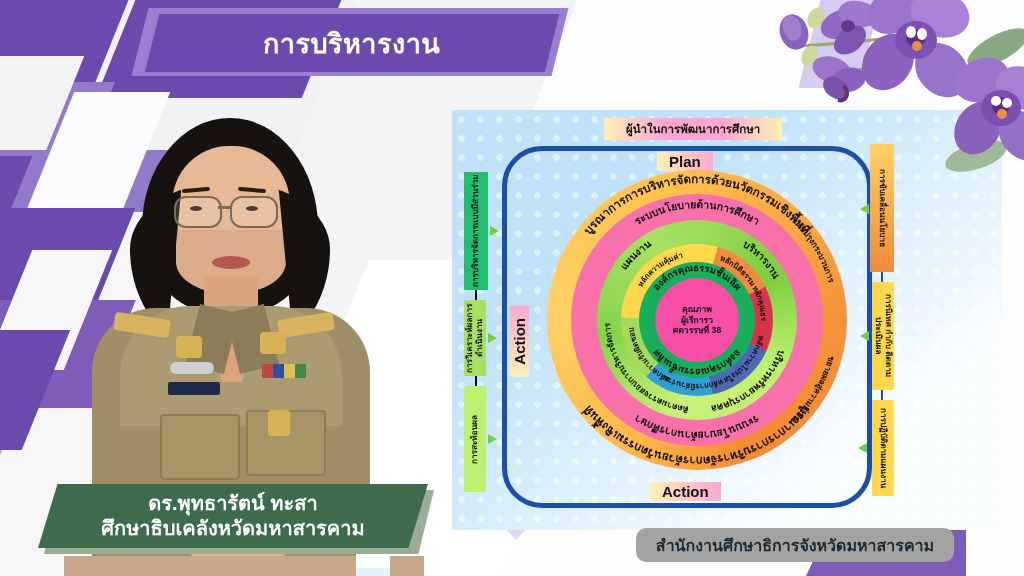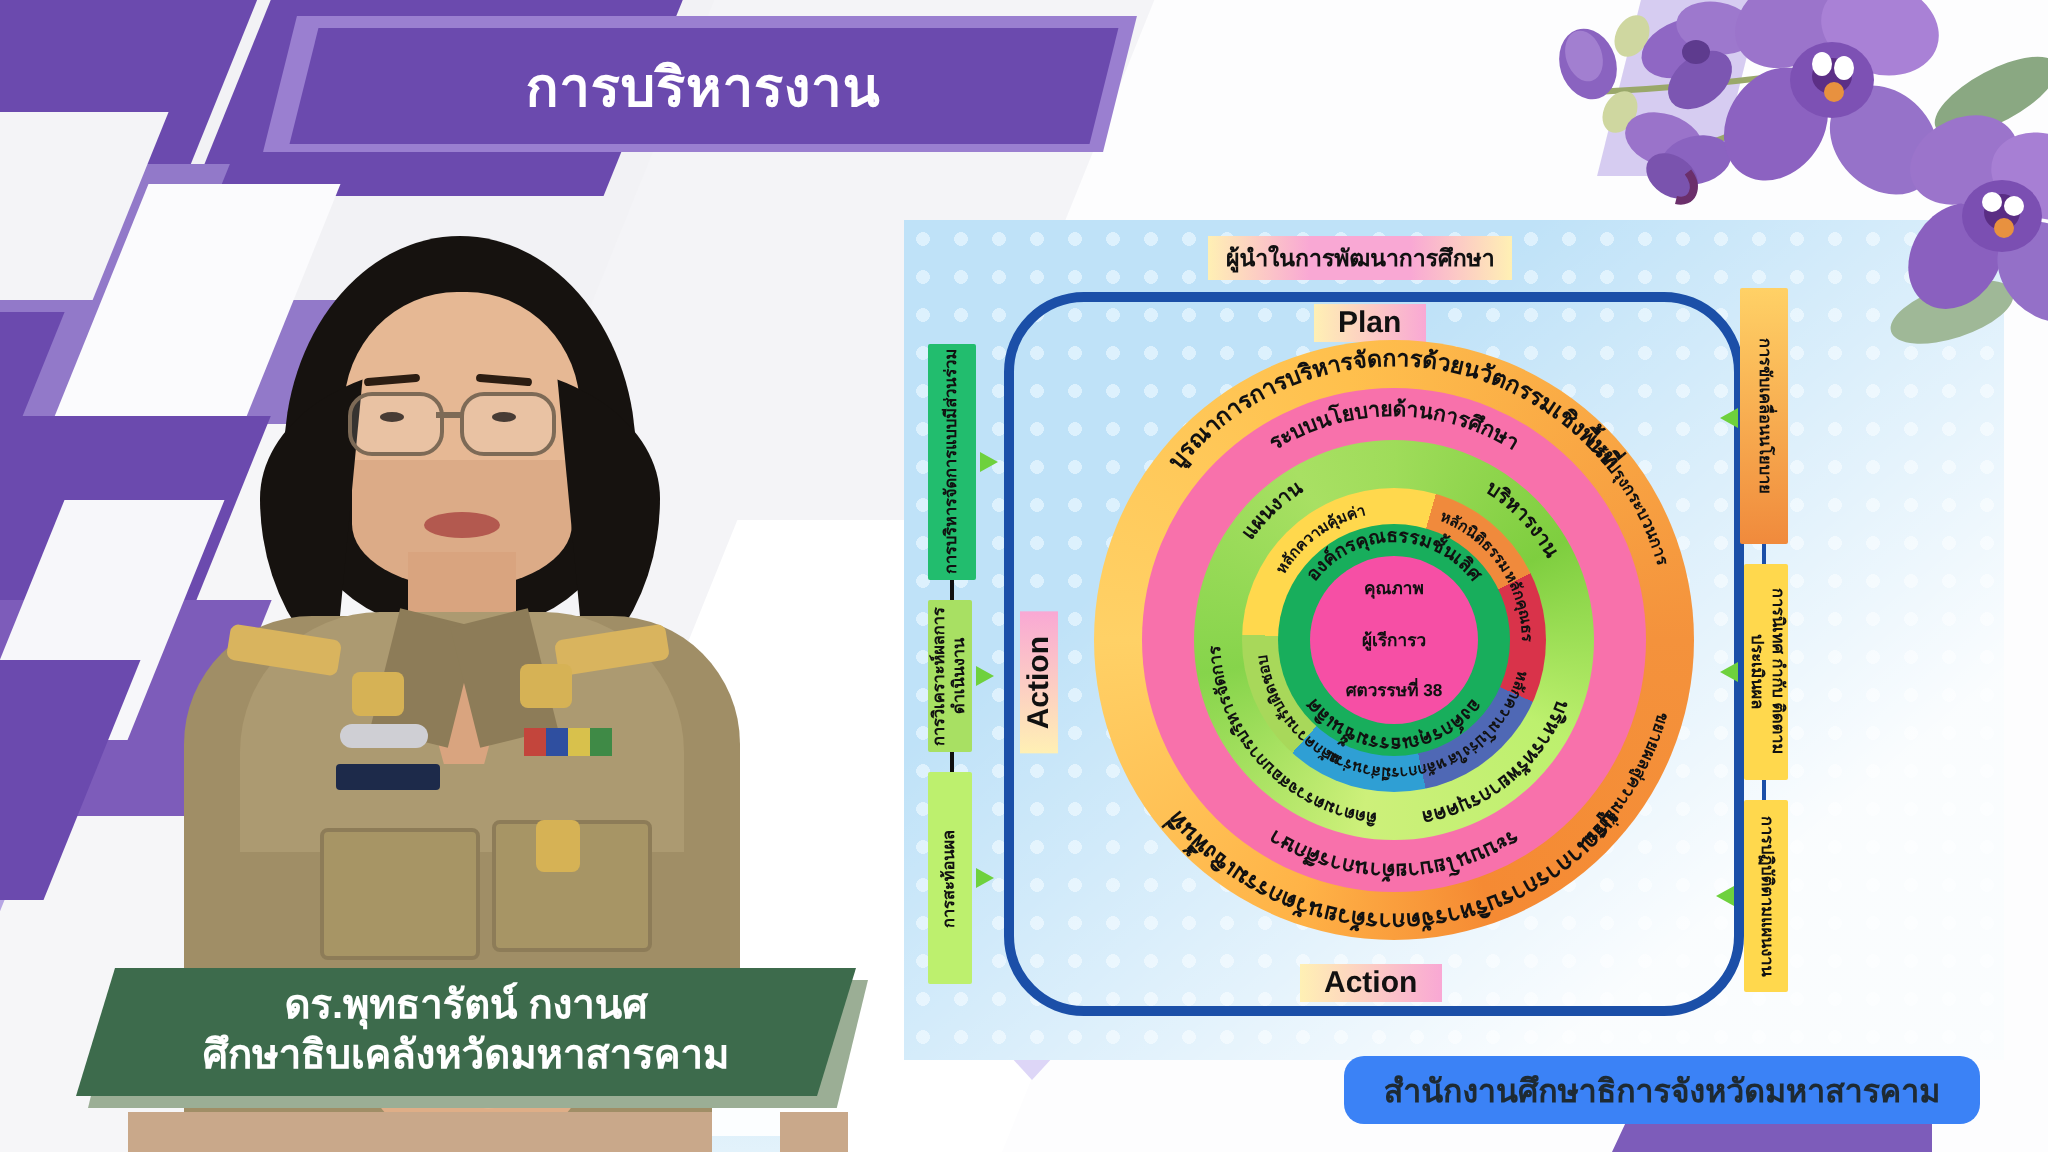--- a/index.html
+++ b/index.html
@@ -131,21 +131,21 @@
     background:#ffffff;}
   .dg-dots{position:absolute;left:0;top:0;width:550px;height:420px;
     background-color:#bfe2f8;
     background-image:radial-gradient(#ddf1fd 3.4px,transparent 3.5px);
     background-size:19px 19px;}
   .dg-fade{position:absolute;left:0;top:0;width:550px;height:420px;
     background:linear-gradient(140deg,rgba(255,255,255,0) 30%,rgba(255,255,255,.92) 78%);}
   .dg-frame{position:absolute;left:50px;top:36px;width:360px;height:352px;
     border:5px solid #1b4fa8;border-radius:40px;}
 
-  .dg-toplabel{position:absolute;left:152px;top:8px;padding:2px 9px;
+  .dg-toplabel{position:absolute;left:152px;top:8px;padding:2px 22px;
     background:linear-gradient(90deg,#fff0b4,#f9a8d4,#f9a8d4,#fff0b4);
     font-size:11.5px;font-weight:bold;color:#111;white-space:nowrap;}
   .pdca{position:absolute;padding:1px 12px;font-size:15px;font-weight:bold;color:#111;
     background:linear-gradient(90deg,#fff0b4,#f9a8d4);white-space:nowrap;}
   .pdca.plan{left:205px;top:42px;}
   .pdca.check{left:198px;top:372px;}
   .pdca.action{left:58px;top:196px;
     background:linear-gradient(180deg,#fff0b4,#f9a8d4);
     writing-mode:vertical-rl;transform:rotate(180deg);padding:12px 1px;}
   .pdca.do{left:420px;top:205px;
@@ -184,29 +184,29 @@
     background:conic-gradient(from -28deg,
       #ffd84d 0deg 44deg,
       #f08a3c 44deg 92deg,
       #d9334a 92deg 142deg,
       #4f68b5 142deg 196deg,
       #2f9fd4 196deg 250deg,
       #a8d85a 250deg 300deg,
       #ffd84d 300deg 360deg);}
   .r-emerald{left:92px;top:92px;width:116px;height:116px;background:#18ae5c;}
   .r-core{left:108px;top:108px;width:84px;height:84px;background:#f64fa5;
-    display:flex;flex-direction:column;align-items:center;justify-content:center;gap:15px;}
+    display:flex;flex-direction:column;align-items:center;justify-content:center;gap:0px;}
   .core-line{font-size:8.6px;font-weight:bold;color:#111;line-height:1.25;white-space:nowrap;}
 
   .arcwrap{position:absolute;left:0;top:0;width:300px;height:300px;pointer-events:none;}
   .arcwrap text{font-family:"Liberation Sans","DejaVu Sans",sans-serif;font-weight:bold;fill:#111;}
 
   
-  .footer-chip{position:absolute;left:672px;top:528px;width:318px;height:34px;
-    background:#3b82f6;border-radius:10px;display:flex;align-items:center;justify-content:center;}
+  .footer-chip{position:absolute;left:636px;top:528px;width:318px;height:34px;
+    background:#a3a3a3;border-radius:10px;display:flex;align-items:center;justify-content:center;}
   .footer-text{font-size:16px;font-weight:bold;color:#1e2a33;white-space:nowrap;}
 
   
   .orchids{position:absolute;left:770px;top:-12px;width:264px;height:200px;}
 </style>
 </head>
 <body>
 
 <div class="slide">
 
@@ -272,21 +272,21 @@
     <div class="ph-watch"></div>
     <div class="ph-desk"></div>
 
     <div class="ph-bottle"></div>
     <div class="ph-bottle-lbl"></div>
     <div class="ph-bottle-cap"></div>
   </div>
 
   <div class="name-shadow"></div>
   <div class="name-plate">
-    <span class="name-line">ดร.พุทธารัตน์ กงานศ</span>
+    <span class="name-line">ดร.พุทธารัตน์ ทะสา</span>
     <span class="name-line l2">ศึกษาธิบเคลังหวัดมหาสารคาม</span>
   </div>
 
   <div class="diagram">
     <div class="dg-dots"></div>
     <div class="dg-fade"></div>
     <div class="dg-frame"></div>
 
     <div class="dg-toplabel">ผู้นำในการพัฒนาการศึกษา</div>
 

